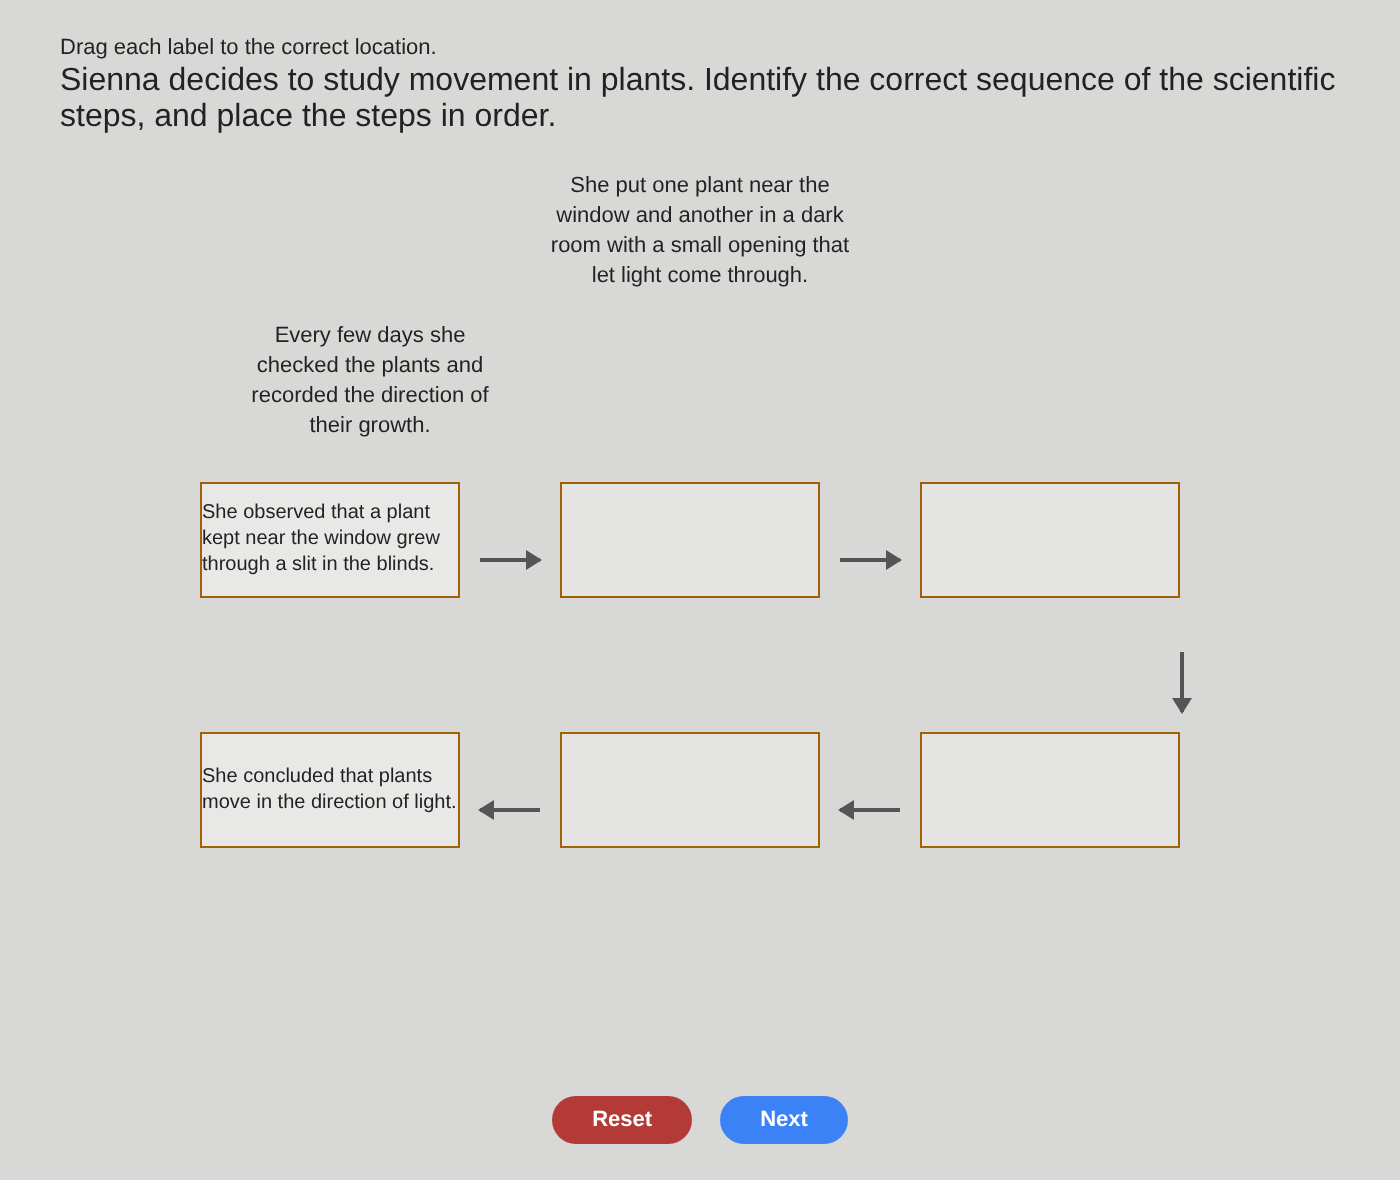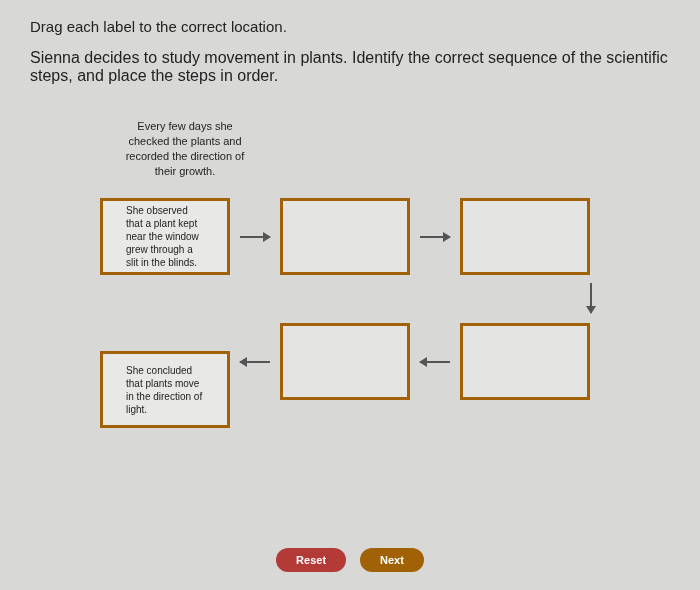--- a/index.html
+++ b/index.html
@@ -7,23 +7,23 @@
       width: 700px;
       height: 590px;
       background: #d8d8d6;
       font-family: Arial, sans-serif;
       font-size: 11px;
       color: #333;
       position: relative;
       padding: 18px 30px;
     }
     .instruction {
-      font-size: 15px;
+      font-size: 11px;
       color: #222;
-      margin-bottom: 14px;
+      margin-bottom: 2px;
     }
     .prompt {
       font-size: 16px;
       color: #222;
       margin-bottom: 18px;
     }
     .labels-row {
       display: flex;
       justify-content: center;
       gap: 30px;
@@ -44,26 +44,26 @@
       margin-left: 90px;
       align-items: center;
     }
     .flow-area {
       position: relative;
       height: 250px;
     }
     .dropbox {
       position: absolute;
       width: 130px;
-      height: 77px;
-      border: 3px solid #a16207;
+      height: 58px;
+      border: 1px solid #a16207;
       background: #e8e8e6;
       font-size: 10px;
       line-height: 1.3;
-      padding: 23px;
+      padding: 0;
       display: flex;
       align-items: center;
       color: #222;
     }
     .dropbox.empty { background: #e4e4e2; }
     .arrow {
       position: absolute;
       width: 30px;
       height: 2px;
       background: #555;
@@ -105,44 +105,45 @@
     .btn {
       padding: 6px 20px;
       border-radius: 14px;
       border: none;
       color: #fff;
       font-size: 11px;
       font-weight: bold;
       cursor: pointer;
     }
     .btn.reset { background: #b33a36; text-align: center; }
-    .btn.next { background: #a16207; }
+    .btn.next { background: #3b82f6; }
   </style>
 </head>
 <body>
 
 <div class="instruction">Drag each label to the correct location.</div>
 <div class="prompt">Sienna decides to study movement in plants. Identify the correct sequence of the scientific steps, and place the steps in order.</div>
 
 <div class="labels-row">
+  <div class="label-item">She put one plant near the window and another in a dark room with a small opening that let light come through.</div>
 </div>
 <div class="second-label-row">
   <div class="label-item narrow">Every few days she checked the plants and recorded the direction of their growth.</div>
 </div>
 
 <div class="flow-area">
   <div class="dropbox" style="left:70px; top:0;">She observed that a plant kept near the window grew through a slit in the blinds.</div>
   <div class="arrow" style="left:210px; top:38px;"></div>
   <div class="dropbox empty" style="left:250px; top:0;"></div>
   <div class="arrow" style="left:390px; top:38px;"></div>
   <div class="dropbox empty" style="left:430px; top:0;"></div>
   <div class="arrow down" style="left:560px; top:85px;"></div>
   <div class="dropbox empty" style="left:430px; top:125px;"></div>
   <div class="arrow left" style="left:390px; top:163px;"></div>
   <div class="dropbox empty" style="left:250px; top:125px;"></div>
   <div class="arrow left" style="left:210px; top:163px;"></div>
-  <div class="dropbox" style="left:70px; top:125px;margin-top:28px;">She concluded that plants move in the direction of light.</div>
+  <div class="dropbox" style="left:70px; top:125px;">She concluded that plants move in the direction of light.</div>
 </div>
 
 <div class="buttons">
   <button class="btn reset">Reset</button>
   <button class="btn next">Next</button>
 </div>
 
 </body></html>

